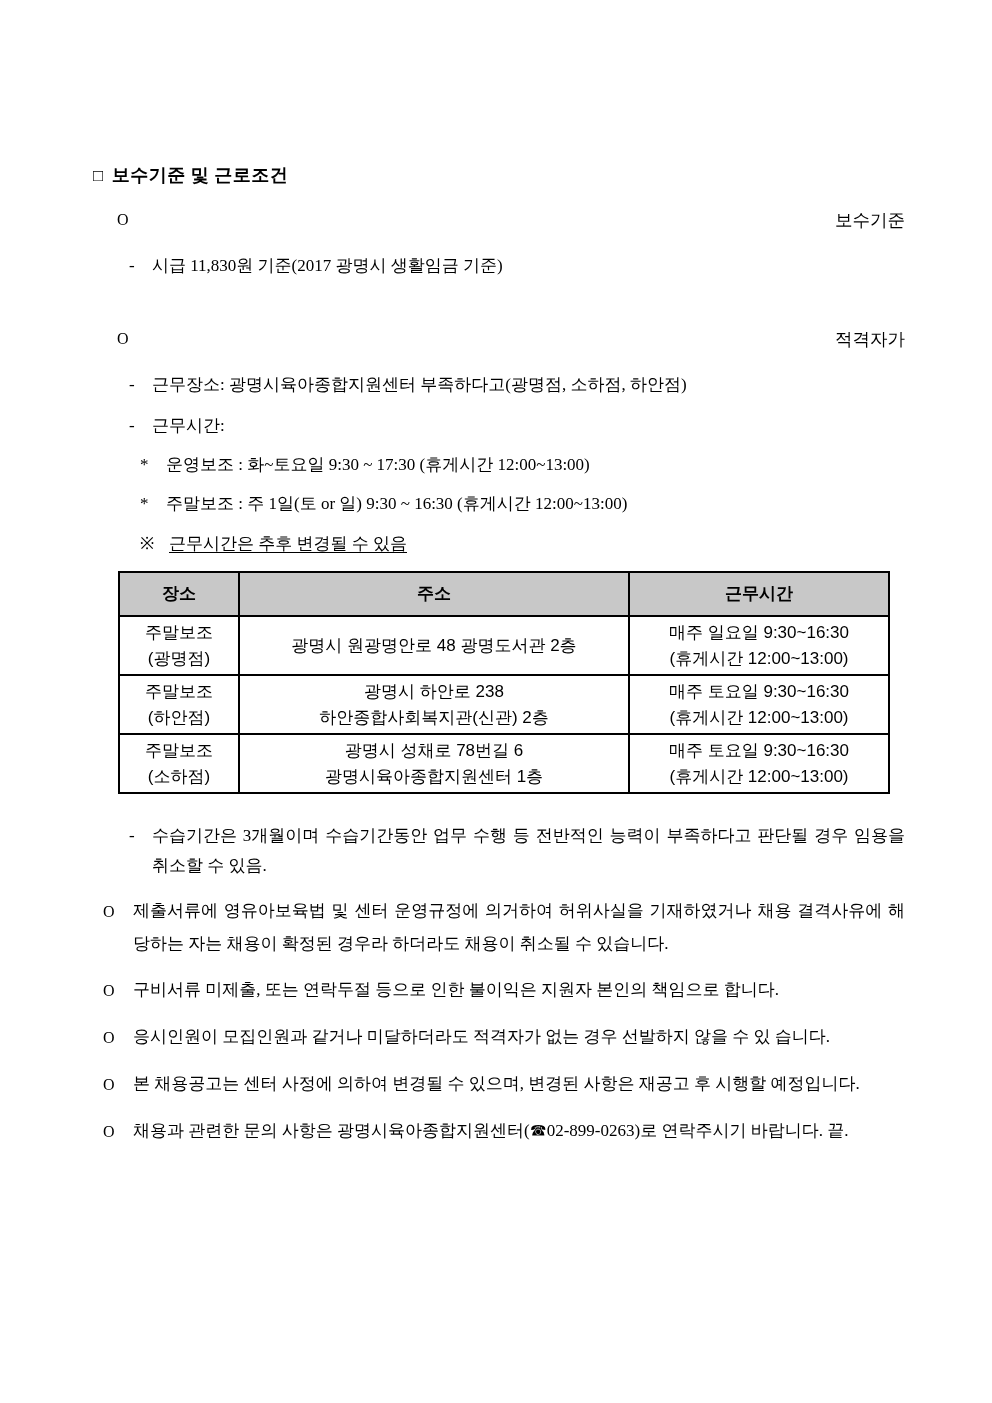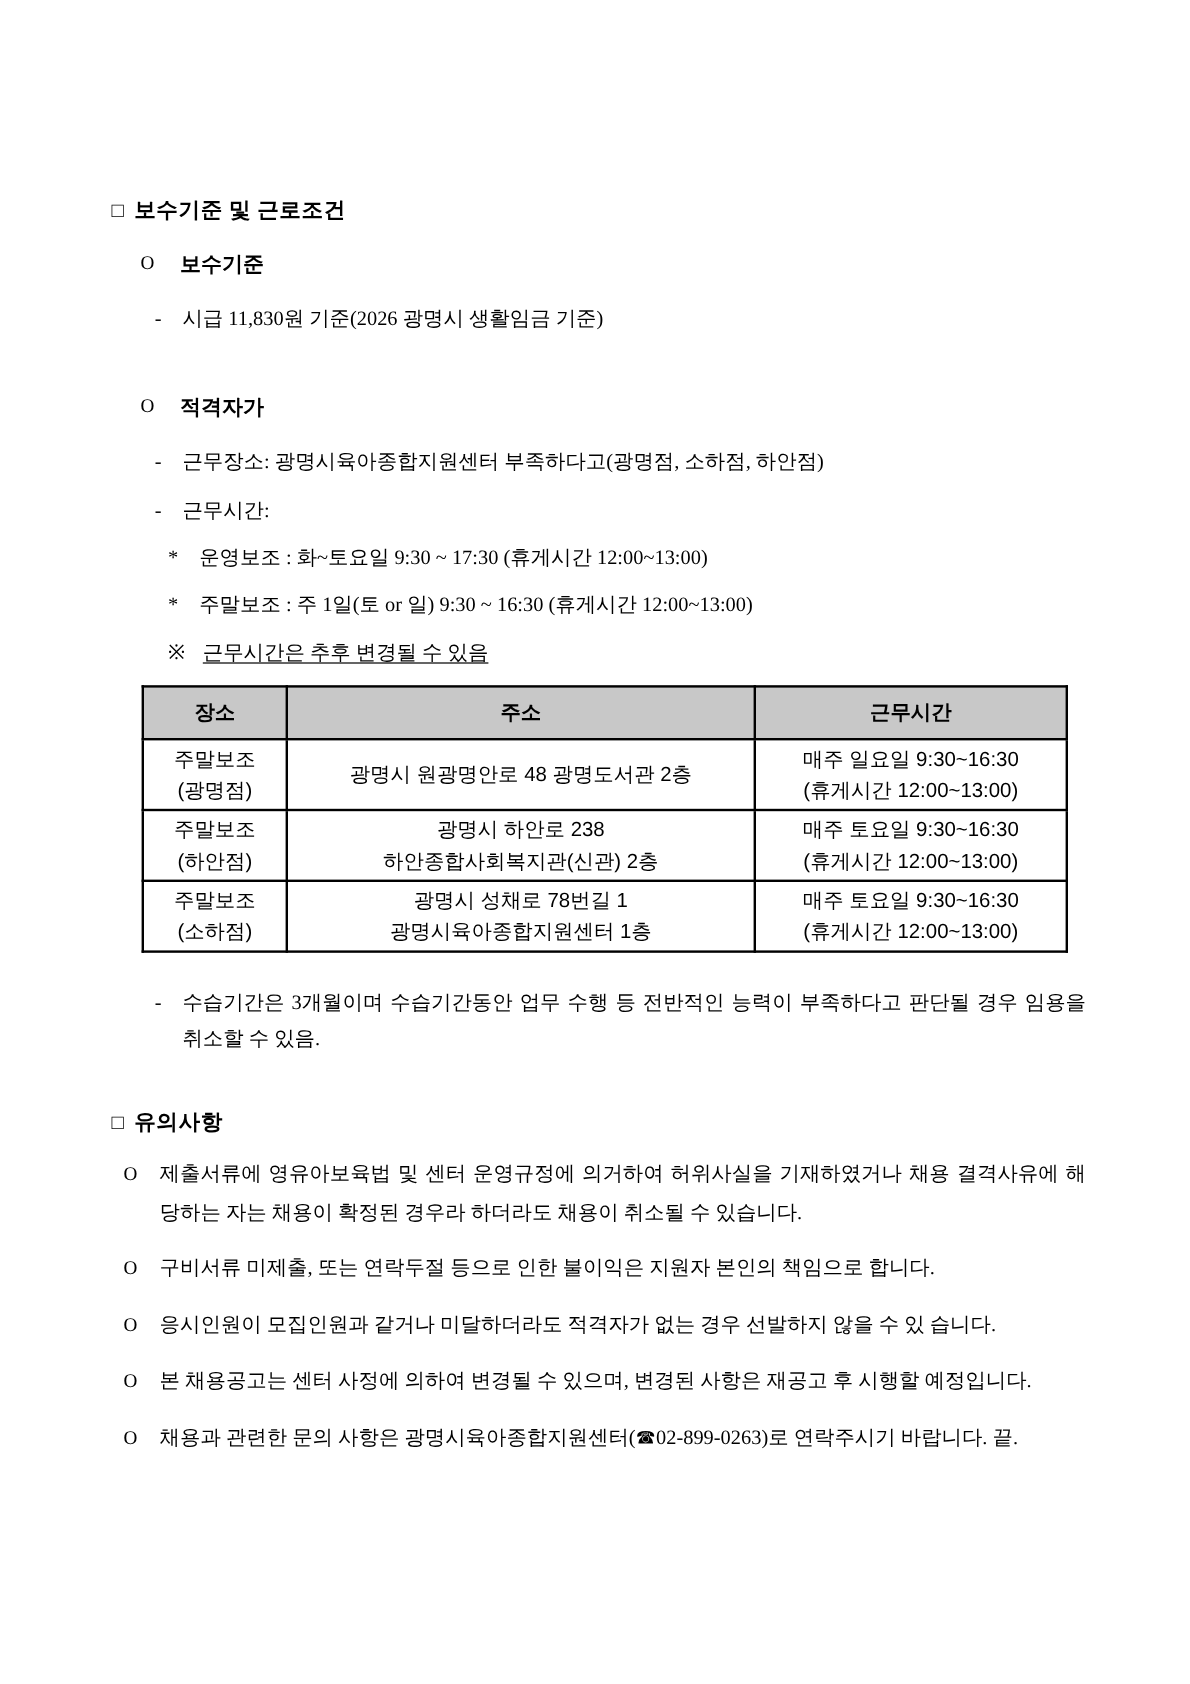--- a/index.html
+++ b/index.html
@@ -22,21 +22,21 @@
     letter-spacing: 0.5px;
   }
   .h1 .box { font-weight: normal; margin-right: 8px; font-size: 17px; }
   .li {
     display: flex;
     align-items: flex-start;
     line-height: 26px;
   }
   .li .bullet { flex: 0 0 auto; white-space: pre; }
   .li .txt { flex: 1 1 auto; }
-  .bold { font-weight: bold; }
+  .bold { font-weight: normal; text-align: right; }
   .ul { text-decoration: underline; text-underline-offset: 3px; }
   .just { text-align: justify; }
   
   .lvl-o1 { padding-left: 24px; margin-top: 19px; }
   .lvl-o1 .bullet { width: 33px; font-size: 16px; }
   .lvl-o1 .txt { font-size: 17.5px; }
   .lvl-d  { padding-left: 36px; margin-top: 20px; }
   .lvl-d .bullet { width: 23px; }
   .lvl-a  { padding-left: 47px; margin-top: 13px; }
   .lvl-a .bullet { width: 26px; }
@@ -82,21 +82,21 @@
     <span class="box">□</span><span>보수기준 및 근로조건</span>
   </div>
 
   <div class="li lvl-o1">
     <span class="bullet">O</span>
     <div class="txt bold">보수기준</div>
   </div>
 
   <div class="li lvl-d">
     <span class="bullet">-</span>
-    <div class="txt">시급 11,830원 기준(2026 광명시 생활임금 기준)</div>
+    <div class="txt">시급 11,830원 기준(2017 광명시 생활임금 기준)</div>
   </div>
 
   <div class="li lvl-o1 gap-lg">
     <span class="bullet">O</span>
     <div class="txt bold">적격자가</div>
   </div>
 
   <div class="li lvl-d">
     <span class="bullet">-</span>
     <div class="txt">근무장소: 광명시육아종합지원센터 부족하다고(광명점, 소하점, 하안점)</div>
@@ -160,39 +160,36 @@
           <span class="cell-line">매주 토요일 9:30~16:30</span>
           <span class="cell-line">(휴게시간 12:00~13:00)</span>
         </td>
       </tr>
       <tr>
         <td>
           <span class="cell-line">주말보조</span>
           <span class="cell-line">(소하점)</span>
         </td>
         <td>
-          <span class="cell-line">광명시 성채로 78번길 1</span>
+          <span class="cell-line">광명시 성채로 78번길 6</span>
           <span class="cell-line">광명시육아종합지원센터 1층</span>
         </td>
         <td>
           <span class="cell-line">매주 토요일 9:30~16:30</span>
           <span class="cell-line">(휴게시간 12:00~13:00)</span>
         </td>
       </tr>
     </tbody>
   </table>
 
   <div class="li lvl-d probation just">
     <span class="bullet">-</span>
     <div class="txt">수습기간은 3개월이며 수습기간동안 업무 수행 등 전반적인 능력이 부족하다고 판단될 경우 임용을 취소할 수 있음.</div>
   </div>
 
-  <div class="h1 h2">
-    <span class="box">□</span><span>유의사항</span>
-  </div>
 
   <div class="li note-item just">
     <span class="bullet">O</span>
     <div class="txt">제출서류에 영유아보육법 및 센터 운영규정에 의거하여 허위사실을 기재하였거나 채용 결격사유에 해당하는 자는 채용이 확정된 경우라 하더라도 채용이 취소될 수 있습니다.</div>
   </div>
 
   <div class="li note-item just">
     <span class="bullet">O</span>
     <div class="txt">구비서류 미제출, 또는 연락두절 등으로 인한 불이익은 지원자 본인의 책임으로 합니다.</div>
   </div>

